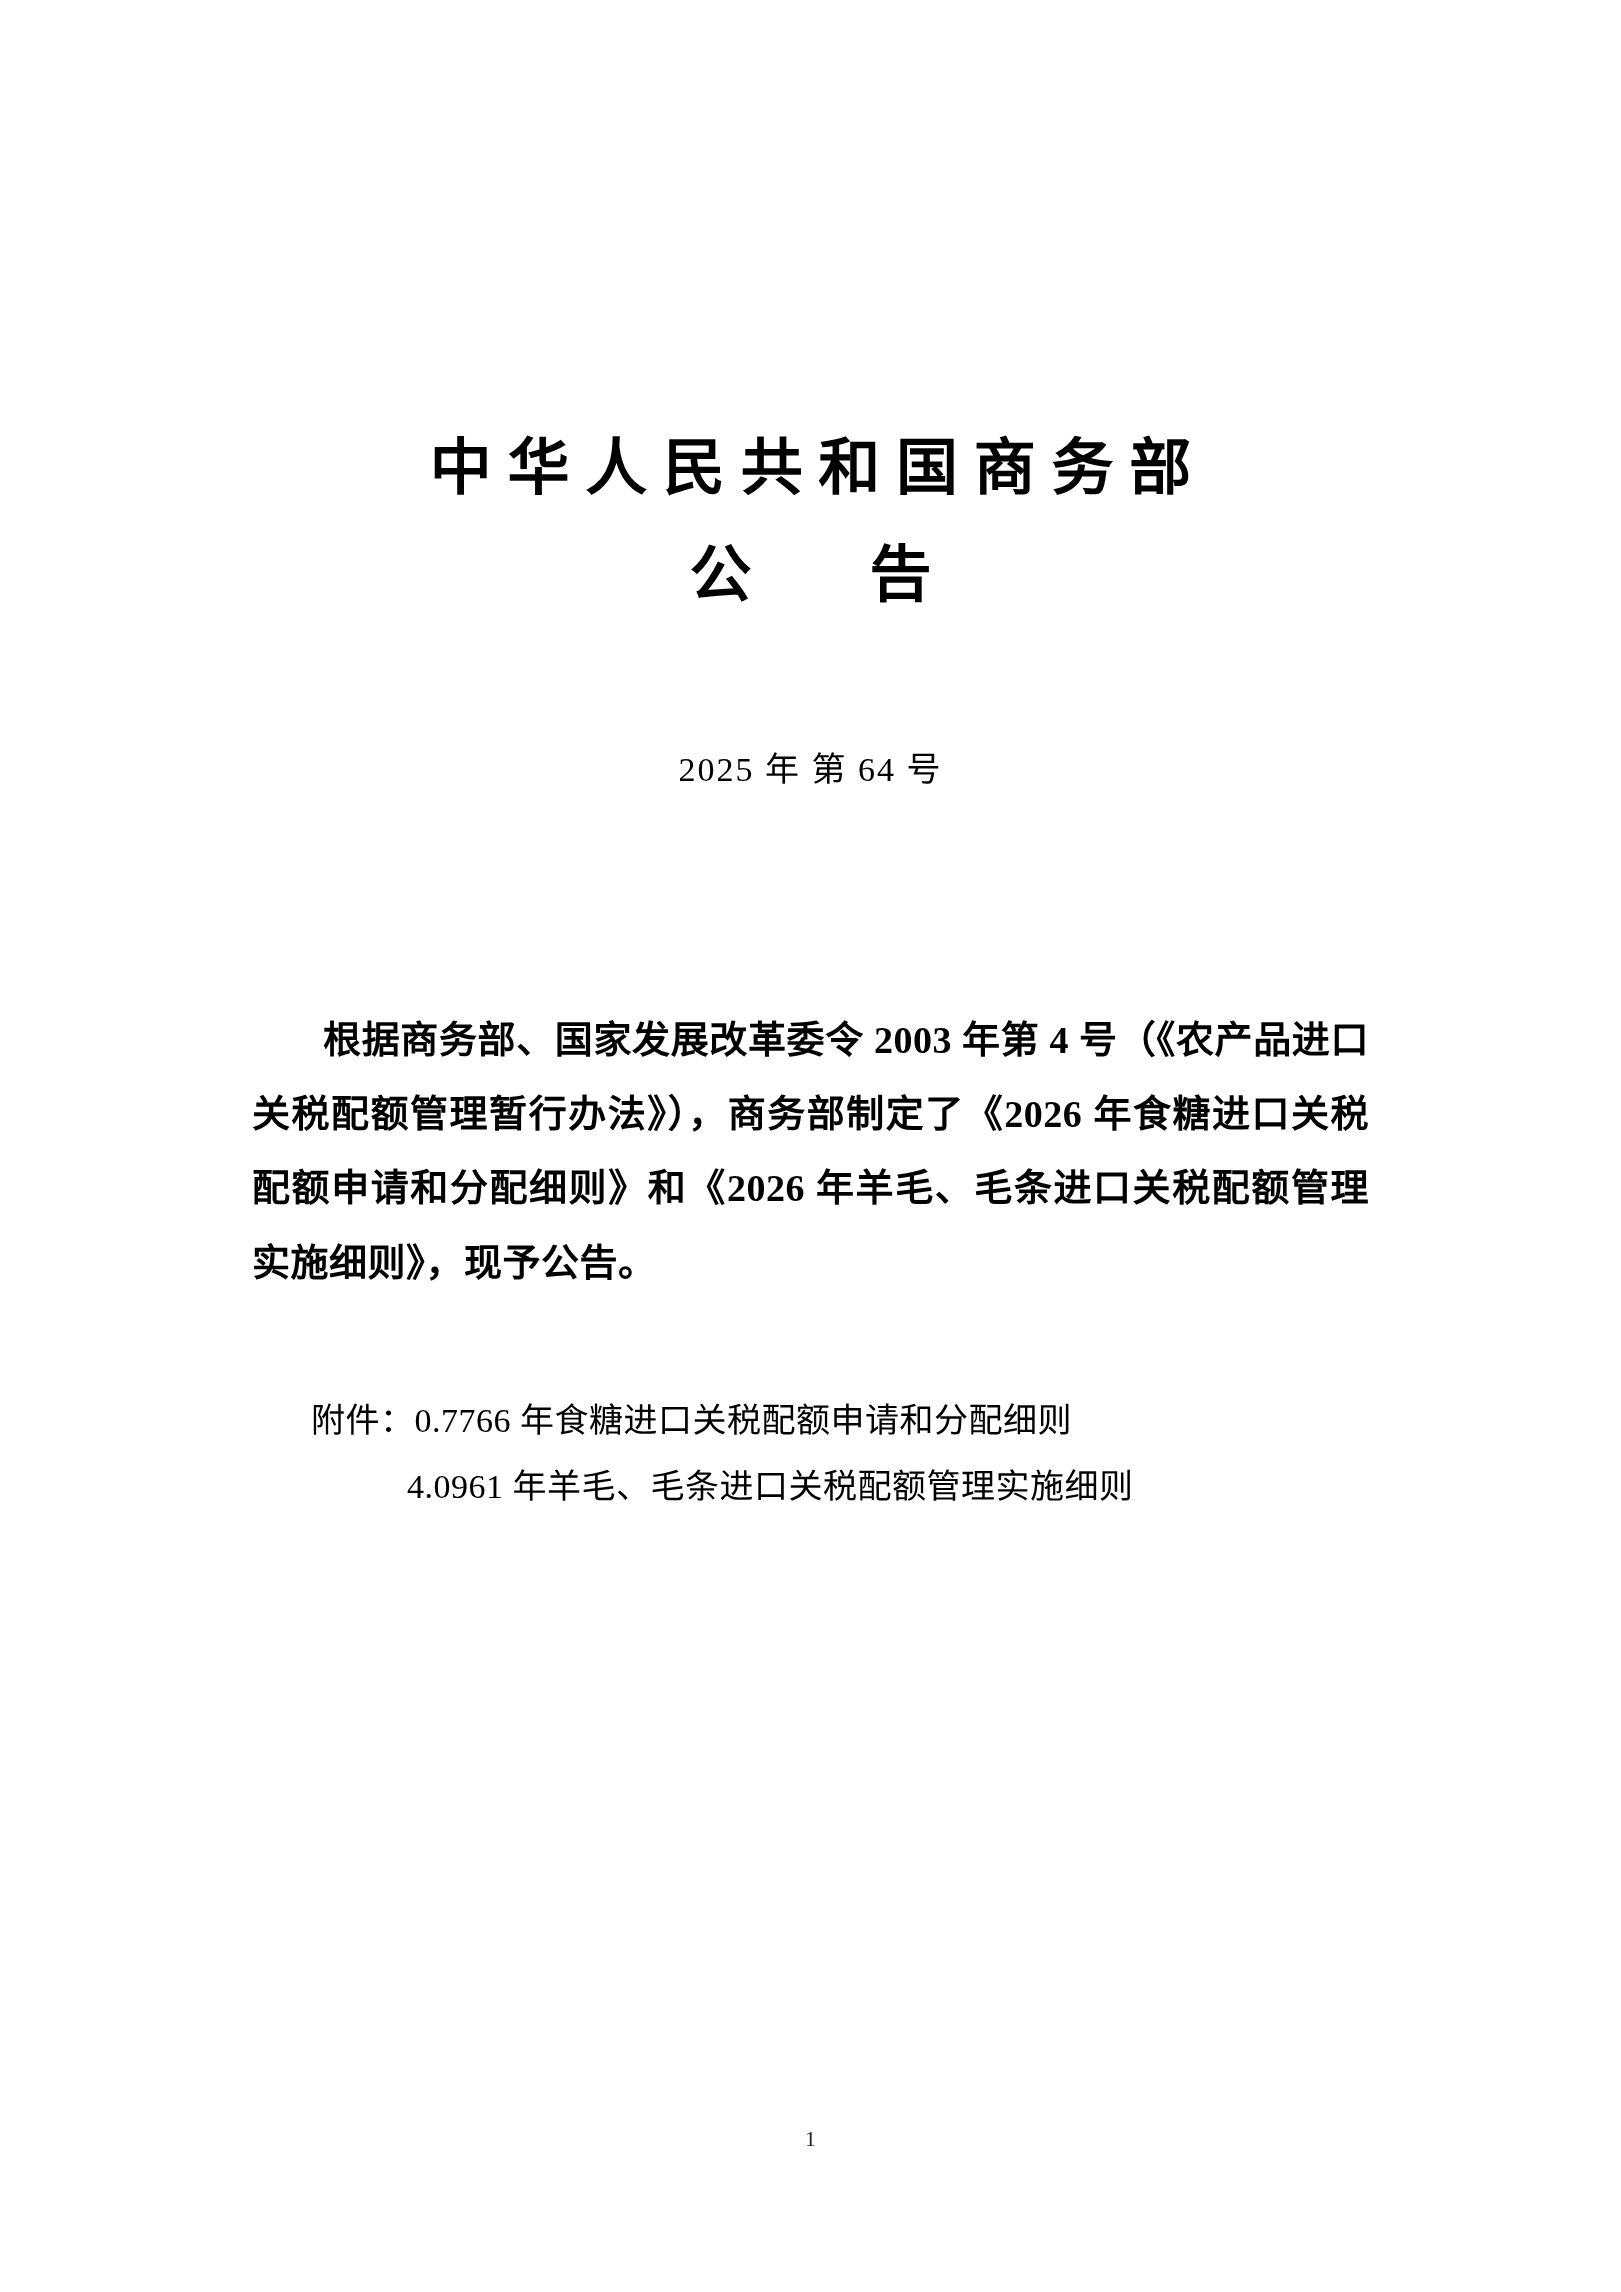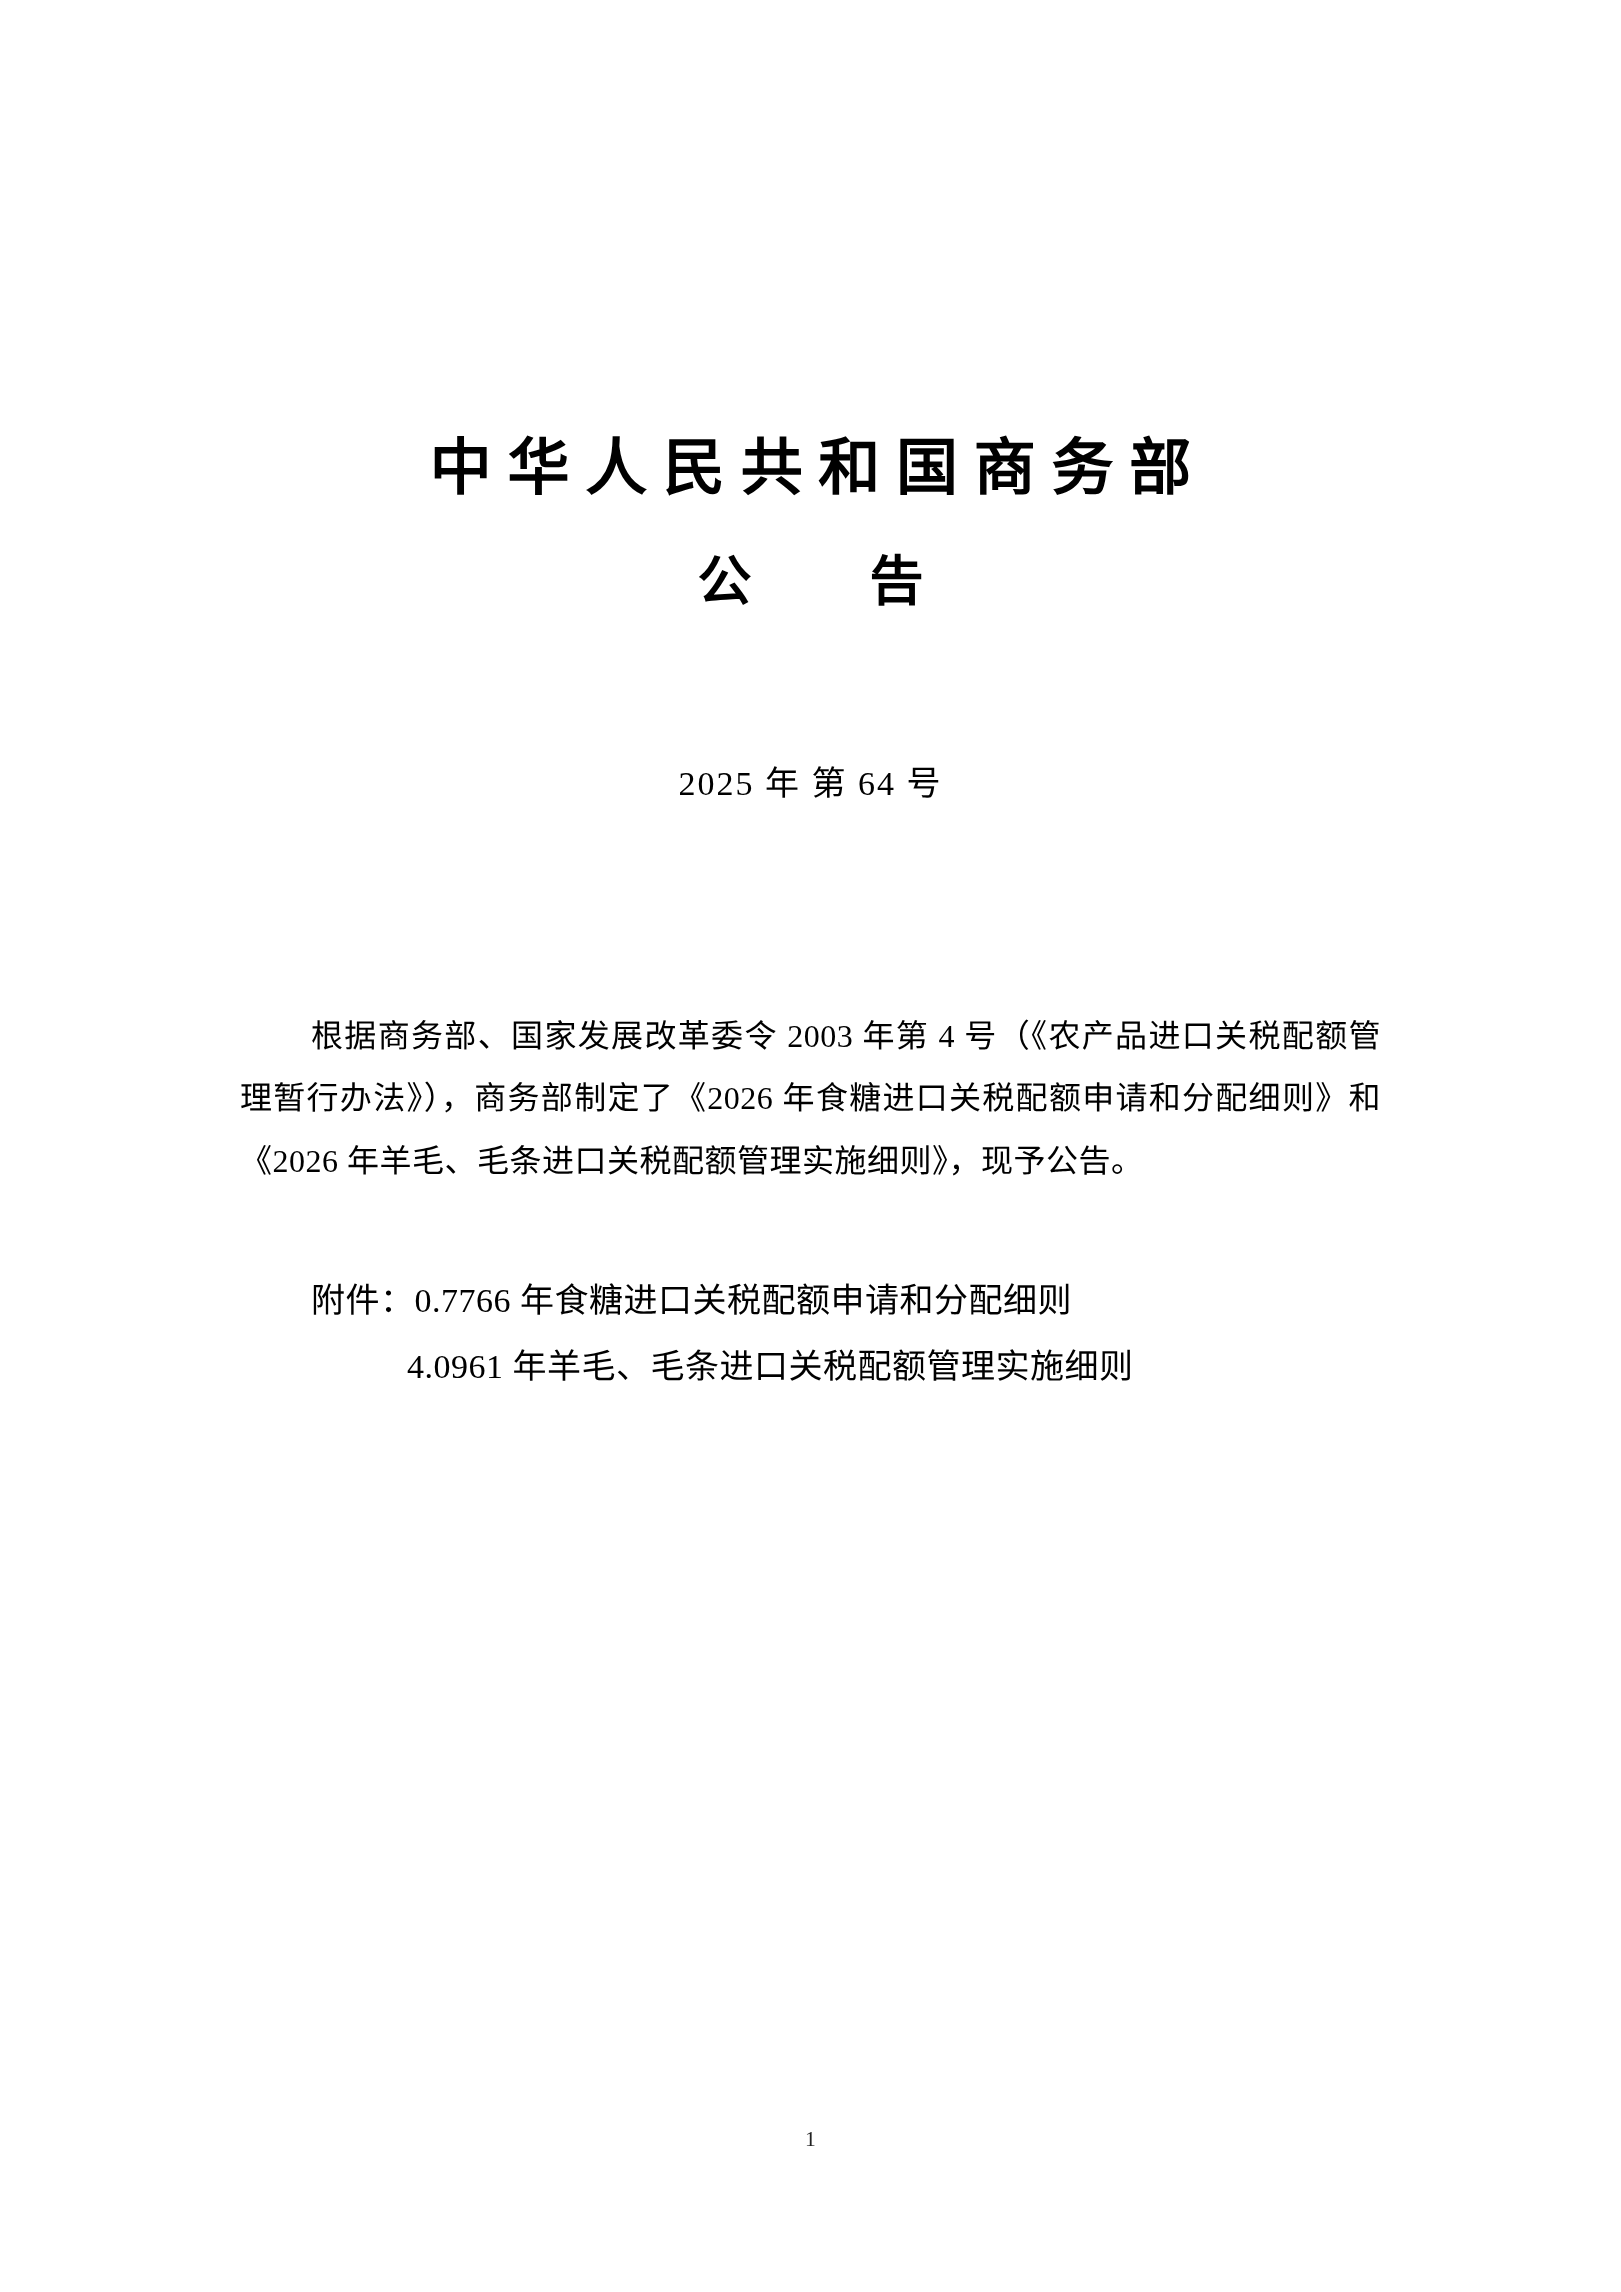--- a/index.html
+++ b/index.html
@@ -30,47 +30,48 @@
     padding-top: 421px;
     text-align: center;
     font-size: 62px;
     font-weight: bold;
     letter-spacing: 15.7px;
     line-height: 1.28;
     font-family: "Liberation Serif", "DejaVu Serif", serif;
     text-indent: 15.7px;
   }
   .doc-title-2 {
-    margin: 16px;
+    margin: 4px;
     padding-top: 23.5px;
     text-align: center;
-    font-size: 54px;
+    font-size: 62px;
     font-weight: bold;
     letter-spacing: 118px;
     text-indent: 118px;
     line-height: 1.28;
   }
   .doc-number {
     margin: 0;
     padding-top: 125px;
     text-align: center;
     font-size: 34px;
     letter-spacing: 2px;
     line-height: 1.5;
   }
   .body-block {
     padding-top: 196px;
   }
   .para {
-    margin: 0;
-    font-size: 32px;
+    margin: 12px;
+    font-size: 38px;
     line-height: 1.95;
     text-align: justify;
     text-justify: inter-ideograph;
     letter-spacing: 0.5px;
+    font-weight: bold;
   }
   .para.indent {
     text-indent: 71px;
   }
   .attach-block {
     padding-top: 76px;
   }
   .attach-line {
     margin: 0;
     font-size: 34px;

